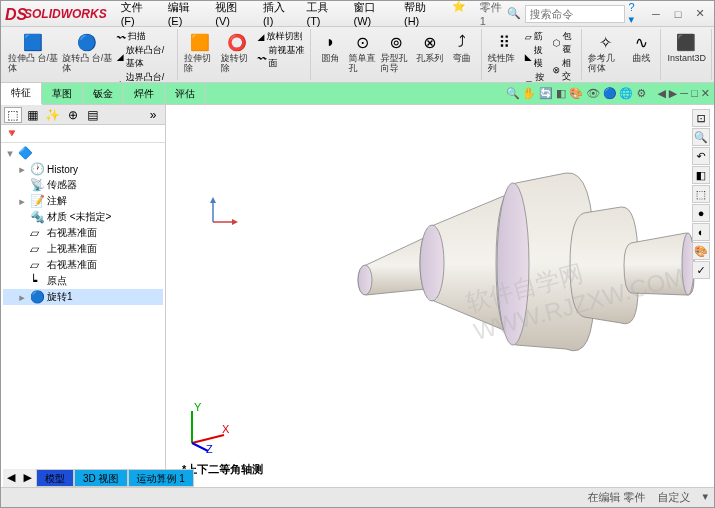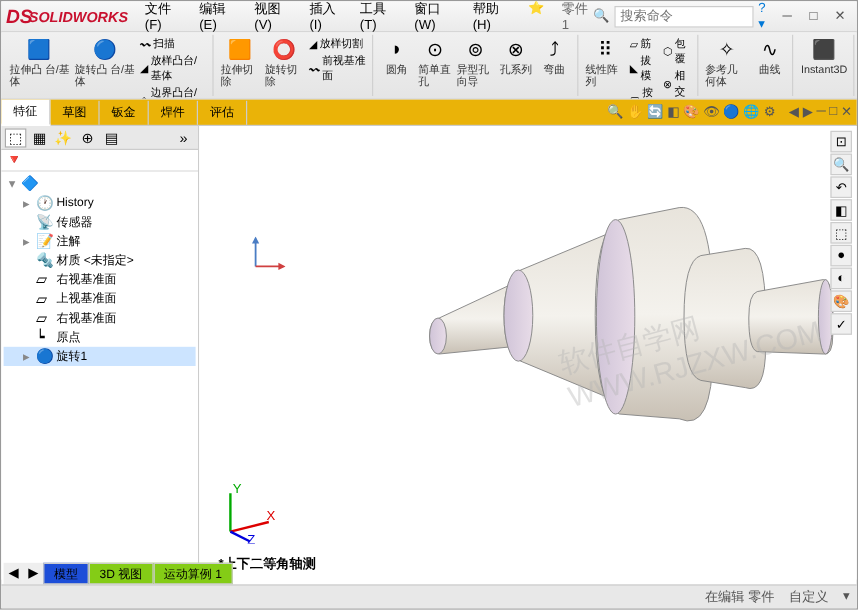--- a/index.html
+++ b/index.html
@@ -5,32 +5,32 @@
 *{margin:0;padding:0;box-sizing:border-box;font-family:'Segoe UI','Microsoft YaHei',sans-serif;font-size:11px}
 body{width:715px;height:508px;background:#fff;overflow:hidden;border:1px solid #999;position:relative}
 .titlebar{height:26px;background:linear-gradient(#f8f8f8,#eaeaea);border-bottom:1px solid #ccc;display:flex;align-items:center;padding:0 4px}
 .logo{display:flex;align-items:center;gap:3px}
 .logo-icon{width:16px;height:16px;color:#c8102e;font-weight:bold;font-style:italic;font-size:16px}
 .logo-text{color:#c8102e;font-weight:bold;font-size:12px;font-style:italic}
 .menu{display:flex;gap:1px;margin-left:8px}
 .menu-item{padding:2px 6px;cursor:pointer}
 .part-label{margin-left:8px;color:#666}
 .searchbox{margin-left:auto;display:flex;align-items:center;gap:4px}
-.searchbox input{width:116px;height:18px;border:1px solid #ccc;padding:0 4px}
+.searchbox input{width:100px;height:18px;border:1px solid #ccc;padding:0 4px}
 .win-buttons{display:flex;gap:2px;margin-left:8px}
 .win-btn{width:20px;height:18px;display:flex;align-items:center;justify-content:center;cursor:pointer;color:#555}
 .ribbon{height:56px;background:linear-gradient(#f0f0f0,#e5e5e5);border-bottom:1px solid #ccc;display:flex;align-items:flex-start;padding:2px;gap:1px;overflow:hidden}
 .rb-group{display:flex;flex-direction:column;align-items:center;padding:1px 3px;border-right:1px solid #d0d0d0;height:100%}
 .rb-btn-lg{display:flex;flex-direction:column;align-items:center;cursor:pointer;padding:1px 2px;min-width:32px}
 .rb-icon{width:22px;height:22px;display:flex;align-items:center;justify-content:center;font-size:16px}
 .rb-label{font-size:9px;line-height:10px;text-align:left;color:#333}
 .rb-col{display:flex;flex-direction:column;gap:1px}
 .rb-row{display:flex;align-items:center;gap:2px;padding:0 2px;cursor:pointer}
 .rb-row span{font-size:9px}
-.tabs{height:22px;background:#eab308;border-bottom:1px solid #ccc;display:flex;align-items:center}
+.tabs{height:22px;background:#86efac;border-bottom:1px solid #ccc;display:flex;align-items:center}
 .tab{padding:3px 10px;cursor:pointer;font-size:10px;border-right:1px solid #ccc}
 .tab.active{background:#fff;border-bottom:2px solid #fff}
 .toolbar-right{margin-left:auto;display:flex;gap:3px;padding-right:4px;font-size:13px;color:#555}
 .toolbar-right span{cursor:pointer}
 .main{display:flex;height:378px}
 .sidebar{width:165px;background:#fff;border-right:1px solid #ccc;display:flex;flex-direction:column}
 .sb-tabs{height:20px;background:#e8e8e8;border-bottom:1px solid #ccc;display:flex;align-items:center;gap:2px;padding:0 3px}
 .sb-tab{width:18px;height:16px;display:flex;align-items:center;justify-content:center;cursor:pointer;font-size:12px}
 .sb-tab.active{background:#fff;border:1px solid #aaa}
 .sb-toolbar{height:18px;border-bottom:1px solid #ddd;display:flex;align-items:center;gap:3px;padding:0 4px;font-size:12px;color:#666}
@@ -43,21 +43,21 @@
 .tree-item.indent1{padding-left:14px}
 .viewport{flex:1;background:#fff;position:relative;overflow:hidden}
 .view-toolbar{position:absolute;right:4px;top:4px;display:flex;flex-direction:column;gap:1px}
 .vt-btn{width:18px;height:18px;background:#f0f0f0;border:1px solid #ccc;display:flex;align-items:center;justify-content:center;cursor:pointer;font-size:11px}
 .triad{position:absolute;left:16px;bottom:30px}
 .origin{position:absolute;left:42px;top:92px}
 .view-label{position:absolute;left:16px;bottom:6px;font-weight:bold;font-size:11px}
 .model-svg{position:absolute;left:170px;top:50px}
 .watermark{position:absolute;left:300px;top:150px;font-size:24px;color:rgba(180,180,180,.4);transform:rotate(-15deg);pointer-events:none}
 .bottom-tabs{position:absolute;left:2px;bottom:20px;display:flex;height:18px;background:#eee}
-.btab{padding:2px 8px;border:1px solid #ccc;cursor:pointer;font-size:10px;background:#84cc16}
+.btab{padding:2px 8px;border:1px solid #ccc;cursor:pointer;font-size:10px;background:#0ea5e9}
 .btab.active{background:#1d4ed8}
 .statusbar{position:absolute;bottom:0;left:0;right:0;height:20px;background:#e8e8e8;border-top:1px solid #ccc;display:flex;align-items:center;padding:0 6px;font-size:10px;color:#555}
 .statusbar .sr{margin-left:auto;display:flex;gap:12px}
 </style>
 </head>
 <body>
 
 <div class="titlebar">
   <div class="logo">
     <span class="logo-icon">DS</span>

